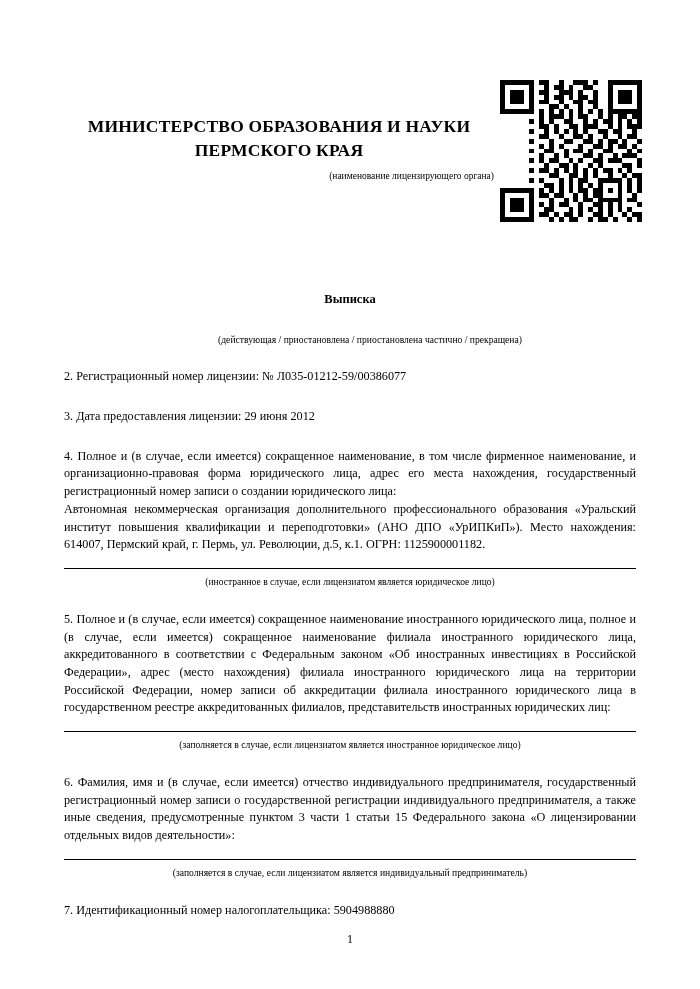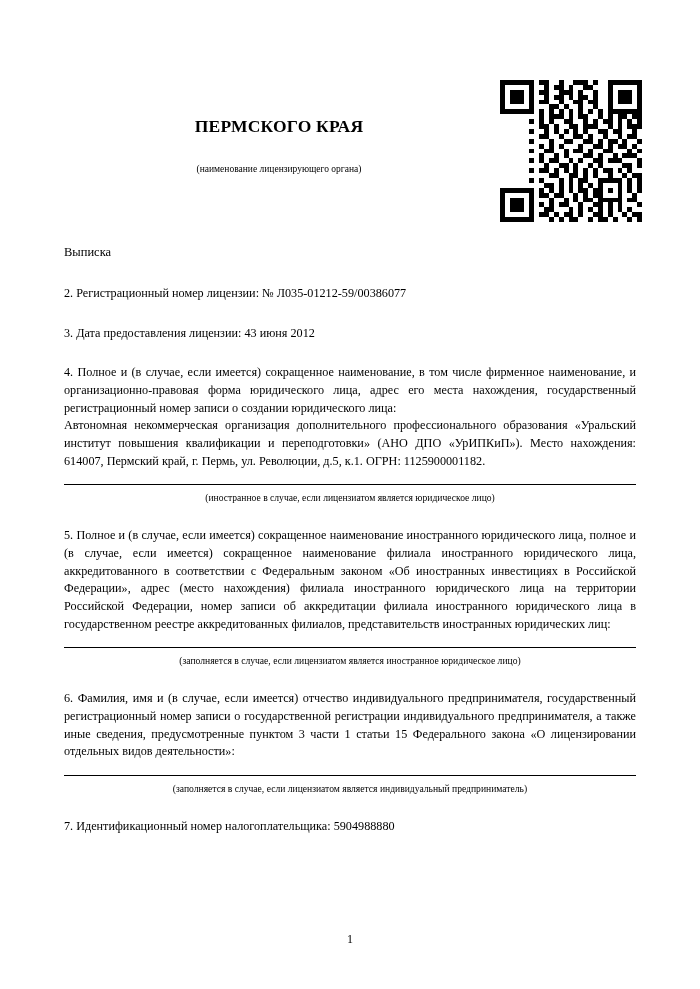--- a/index.html
+++ b/index.html
@@ -37,28 +37,30 @@
     margin-left: 0;
   }
   .header .title {
     font-size: 17.5px;
     font-weight: bold;
     line-height: 1.35;
     letter-spacing: 0.2px;
   }
   .header .subtitle {
     font-size: 9.5px;
-    margin-top: 25px;
+    margin-top: 9px;
+    text-align: right;
   }
 
   .doc-title {
-    margin-top: 68px;
-    text-align: left;
+    margin-top: 108px;
+    text-align: center;
     font-size: 12.5px;
     line-height: 1.7;
+    font-weight: bold;
   }
 
   .section {
     margin-top: 22px;
     font-size: 12.2px;
     line-height: 1.45;
   }
   .section p {
     margin: 0;
   }
@@ -311,37 +313,39 @@
           <rect x="18" y="28" width="1" height="1"></rect>
         <rect x="20" y="28" width="2" height="1"></rect>
           <rect x="23" y="28" width="1" height="1"></rect>
         <rect x="26" y="28" width="1" height="1"></rect>
           <rect x="28" y="28" width="1" height="1"></rect>
       </g>
     </svg>
   </div>
 
   <div class="header">
+    <div class="title">МИНИСТЕРСТВО ОБРАЗОВАНИЯ И НАУКИ</div>
     <div class="title">ПЕРМСКОГО КРАЯ</div>
     <div class="subtitle">(наименование лицензирующего органа)</div>
   </div>
 
   <div class="doc-title">
     <div>Выписка</div>
   </div>
 
   <div class="section">
+    <div class="note note-left-pad">(действующая / приостановлена / приостановлена частично / прекращена)</div>
   </div>
 
   <div class="section">
     <p class="just">2. Регистрационный номер лицензии: № Л035-01212-59/00386077</p>
   </div>
 
   <div class="section">
-    <p class="just">3. Дата предоставления лицензии: 43 июня 2012</p>
+    <p class="just">3. Дата предоставления лицензии: 29 июня 2012</p>
   </div>
 
   <div class="section">
     <p class="just">4. Полное и (в случае, если имеется) сокращенное наименование, в том числе фирменное наименование, и организационно-правовая форма юридического лица, адрес его места нахождения, государственный регистрационный номер записи о создании юридического лица:</p>
     <p class="just body-block">Автономная некоммерческая организация дополнительного профессионального образования «Уральский институт повышения квалификации и переподготовки» (АНО ДПО «УрИПКиП»). Место нахождения: 614007, Пермский край, г. Пермь, ул. Революции, д.5, к.1. ОГРН: 1125900001182.</p>
     <hr class="rule">
     <div class="note">(иностранное в случае, если лицензиатом является юридическое лицо)</div>
   </div>
 
   <div class="section">

